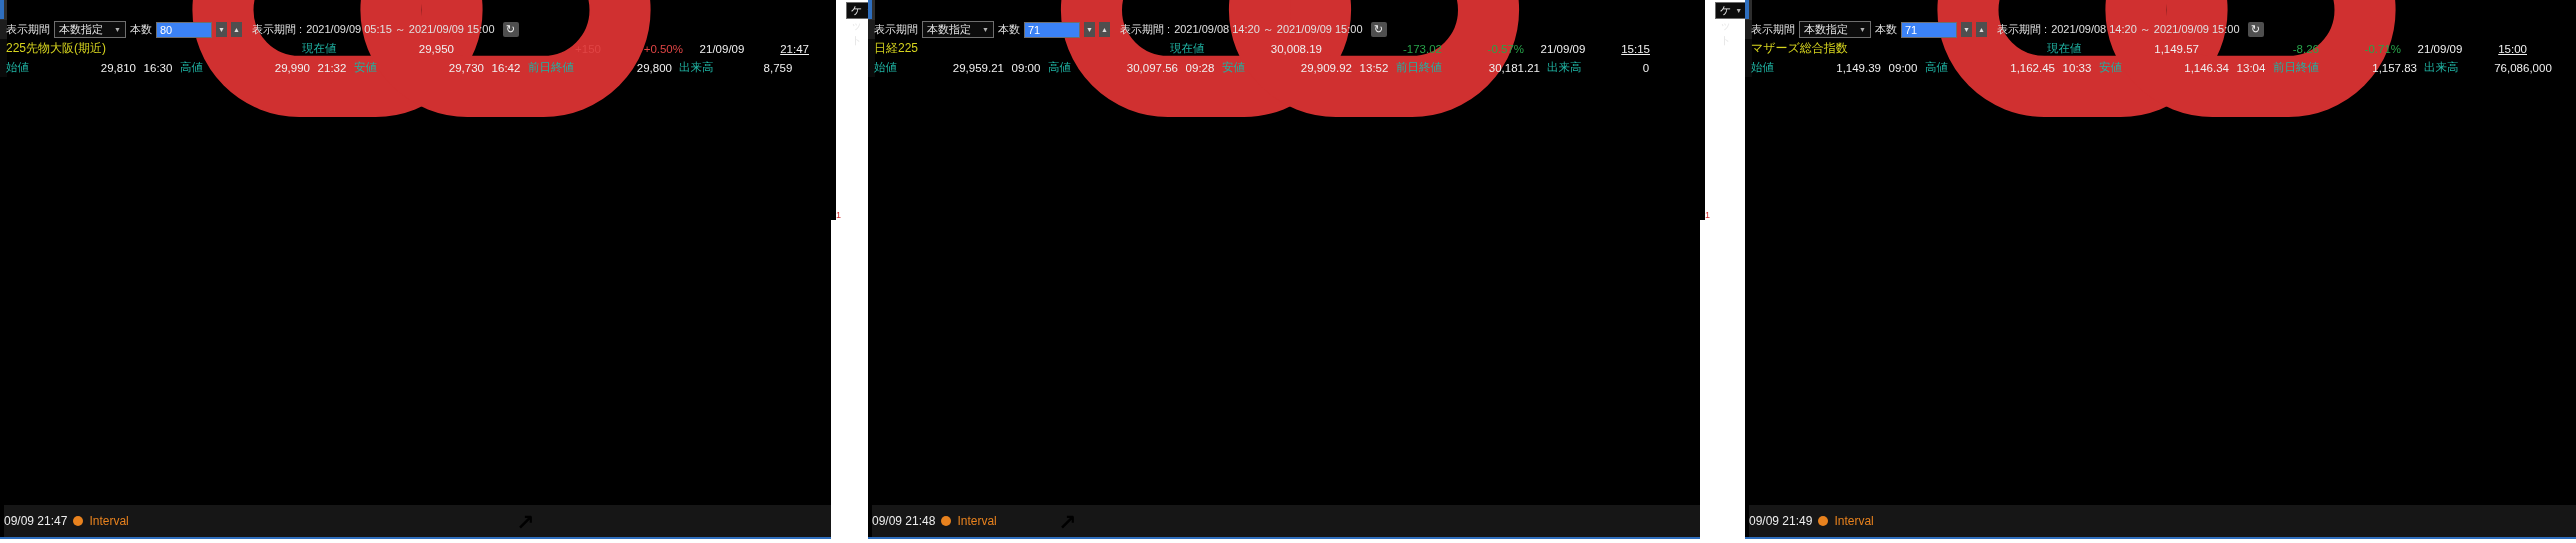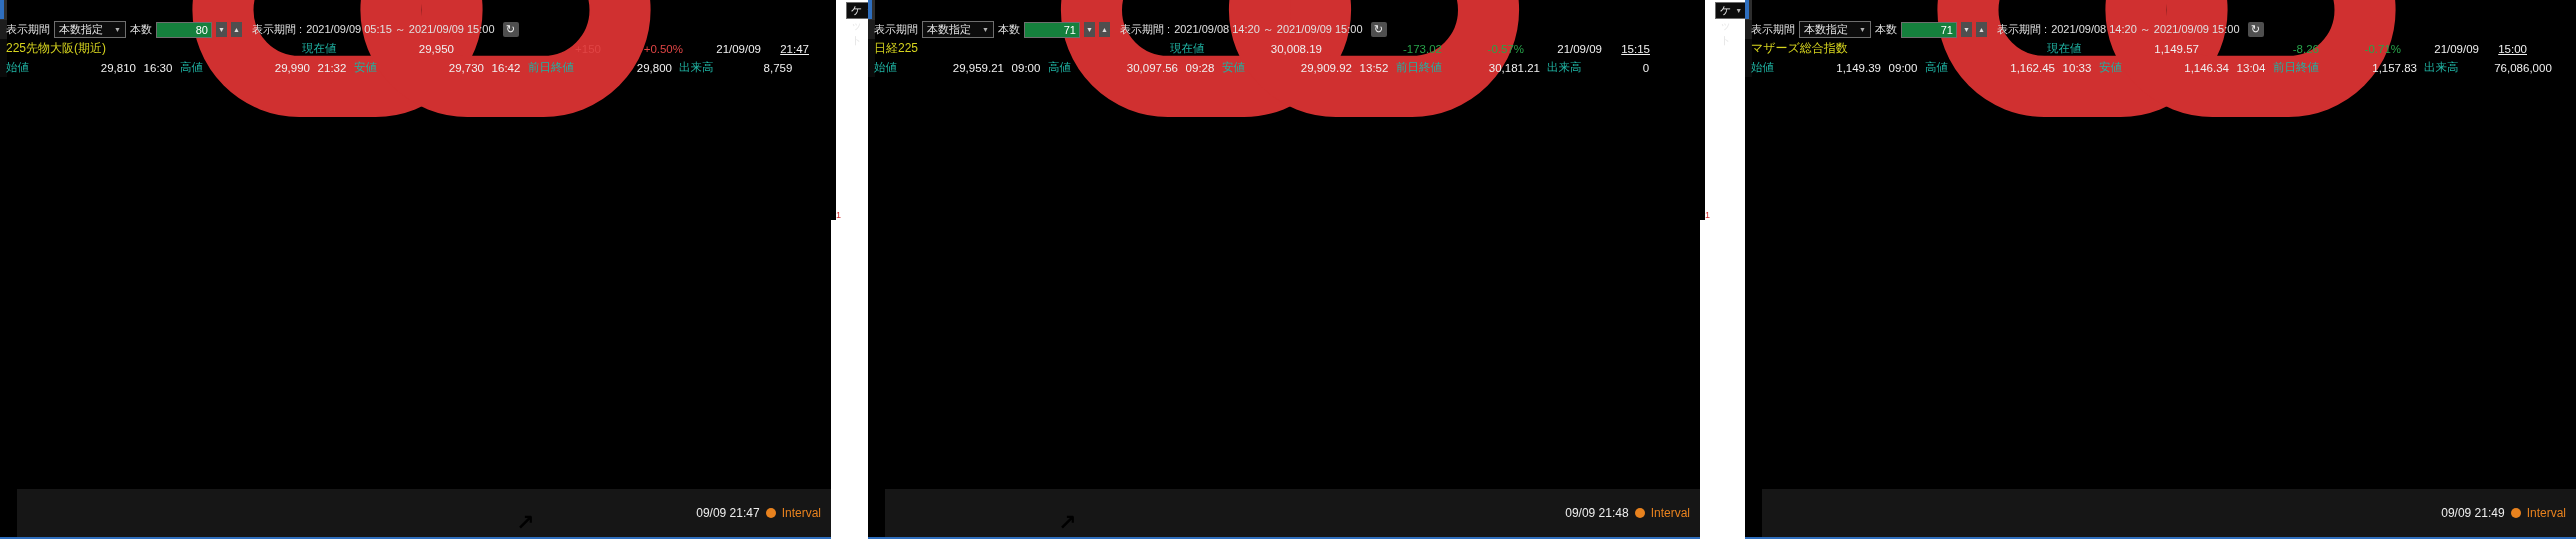--- a/index.html
+++ b/index.html
@@ -12,45 +12,45 @@
   .sel{background:#0c0c0c;border:1px solid #6e6e6e;color:#e6e6e6;font-size:11px;height:15px;
        display:flex;align-items:center;justify-content:space-between;padding:0 4px;box-sizing:content-box;}
   .sel .arr{color:#b0b0b0;font-size:7px;margin-left:4px;}
   .tbtn{height:16px;background:#4f4f4f;color:#eee;font-size:11px;display:flex;align-items:center;padding:0 5px;white-space:nowrap;}
   .tbtn.active{background:#2b5d9e;}
   .ibtn{width:17px;height:16px;background:#4f4f4f;color:#ddd;font-size:10px;display:flex;align-items:center;justify-content:center;flex:none;}
   .ibtn.active{background:#2b5d9e;}
   .ibtn.dim{color:#8a8a8a;}
   .ibtn.gap{margin-left:8px;}
   .r2{height:19px;background:#1d1d1d;display:flex;align-items:center;gap:4px;padding:0 6px;color:#e0e0e0;font-size:11px;}
-  .numbox{width:48px;height:14px;background:#15803d;border:1px solid #6e6e6e;color:#fff;text-align:right;
+  .numbox{width:48px;height:14px;background:#3b82f6;border:1px solid #6e6e6e;color:#fff;text-align:left;
           padding:0 3px;font-size:11px;line-height:14px;}
   .spin{width:11px;height:15px;background:#4f4f4f;color:#ddd;font-size:7px;display:flex;align-items:center;justify-content:center;}
   .resetbtn{width:16px;height:15px;background:#4f4f4f;color:#eee;font-size:11px;display:flex;align-items:center;justify-content:center;border-radius:2px;margin-left:4px;}
   .r3,.r4{height:19px;display:flex;align-items:center;font-size:11.5px;background:#0a0a0a;padding:0 6px;white-space:nowrap;}
   .lbl{color:#1fb3a3;}
   .val{color:#f0f0f0;}
   .sym{color:#d6d41e;font-size:12px;}
   .c-name{flex:0 0 296px;}
   .c-l1{flex:0 0 52px;}
   .c-v1{flex:0 0 100px;text-align:right;}
   .c-chg{flex:0 0 120px;text-align:right;}
   .c-pct{flex:0 0 82px;text-align:right;}
-  .c-dt{flex:0 0 78px;text-align:right;}
+  .c-dt{flex:0 0 78px;text-align:center;}
   .c-tm{flex:0 0 48px;text-align:right;text-decoration:underline;}
   .d-l{flex:0 0 40px;}
   .d-v{flex:0 0 90px;text-align:right;}
   .d-t{flex:0 0 44px;text-align:center;}
   .d-lp{flex:0 0 60px;}
   .d-vp{flex:0 0 84px;text-align:right;}
   .d-lv{flex:0 0 50px;margin-left:7px;}
   .d-vv{flex:0 0 98px;text-align:center;}
   .chartwrap{position:absolute;left:0;top:77px;}
-  .statusbar{position:absolute;left:17px;right:0;bottom:0;height:48px;background:#161616;display:flex;
-             align-items:center;justify-content:flex-end;gap:6px;padding-right:10px;color:#eee;font-size:12px;}
+  .statusbar{position:absolute;left:4px;right:0;bottom:0;height:32px;background:#161616;display:flex;
+             align-items:center;gap:6px;padding-right:10px;color:#eee;font-size:12px;}
   .dot{width:10px;height:10px;border-radius:50%;background:#e8821e;flex:none;}
   .interval{color:#e8821e;}
   .cursor{position:absolute;color:#000;font-size:22px;font-weight:bold;line-height:1;}
   svg text{font-family:"Liberation Sans","DejaVu Sans",sans-serif;}
 </style>
 </head>
 <body>
 
 <div id="page">
   <div class="panel" style="left: 0px; width: 831px;">

